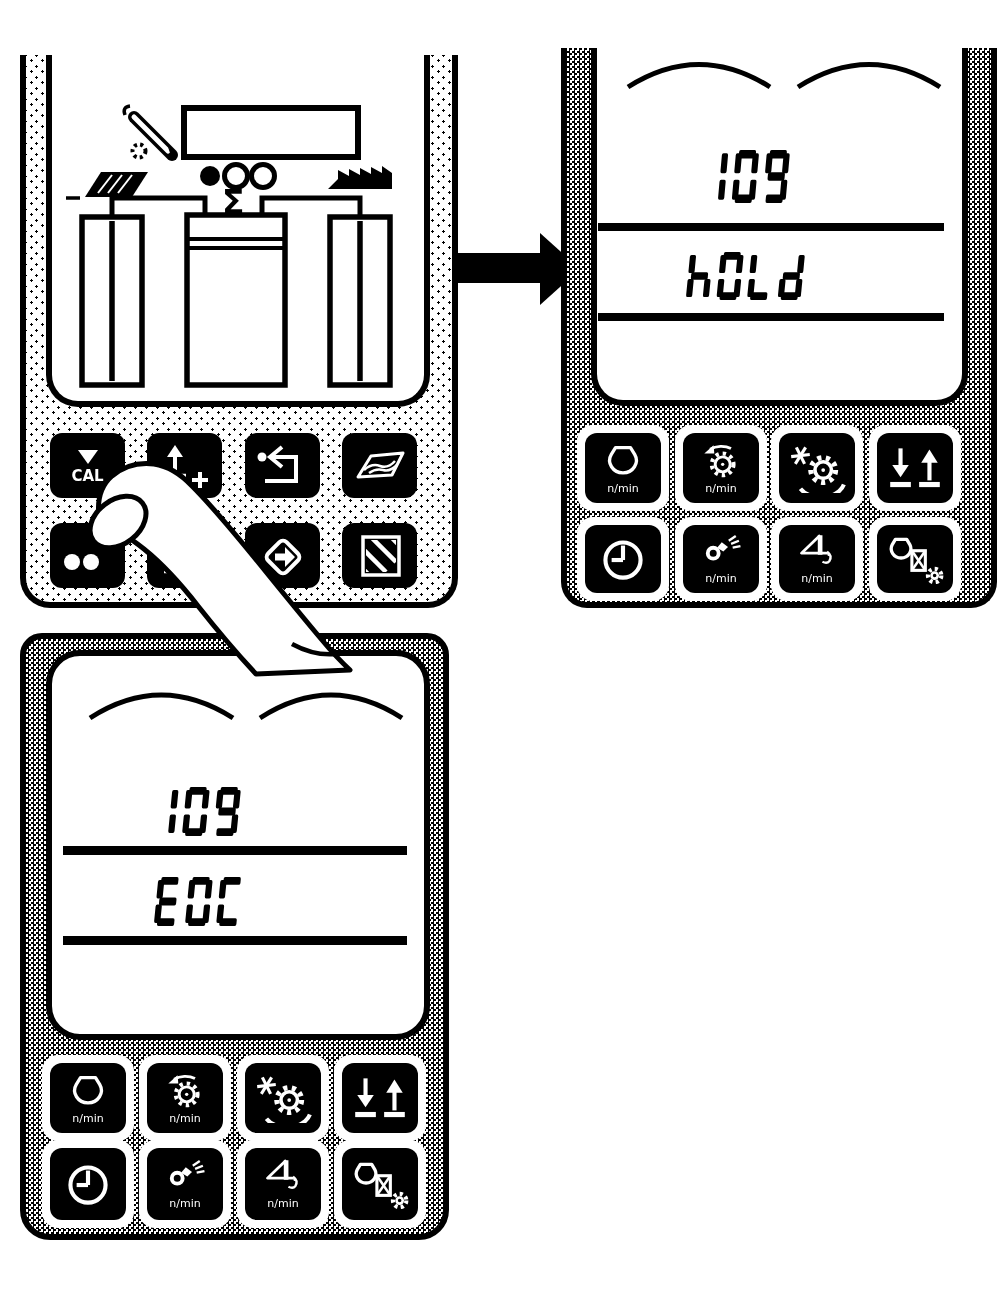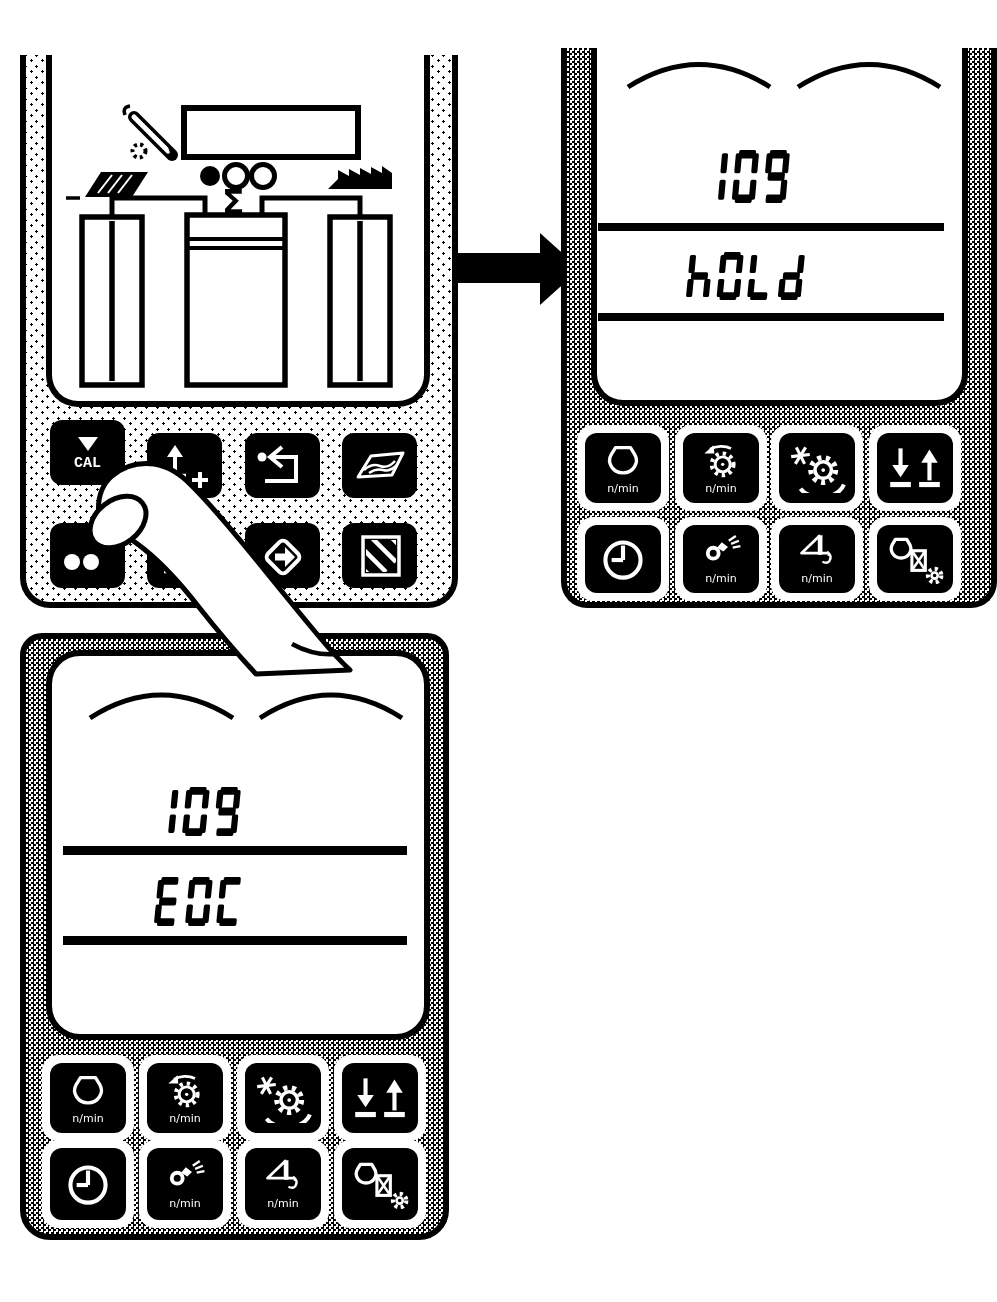--- a/index.html
+++ b/index.html
@@ -180,21 +180,21 @@
         <line x1="141" y1="184" x2="239" y2="184" stroke-width="4"></line>
         <line x1="141" y1="193" x2="239" y2="193" stroke-width="4"></line>
       </g>
       <g stroke-width="5.5">
         <rect x="284" y="162" width="60" height="168"></rect>
         <line x1="314" y1="166" x2="314" y2="326"></line>
       </g>
     </g>
   </svg>
 
-  <div class="a btn" style="left:50px;top:420px;width:75px;height:65px;font-family:Liberation Mono, monospace;">
+  <div class="a btn" style="left:50px;top:433px;width:75px;height:65px;">
     <svg width="44" height="20" viewBox="0 0 44 20">
       <polygon points="12,3 32,3 22,17" fill="#fff"></polygon>
       </svg>
     <div class="cal-label">CAL</div>
   </div>
   <div class="a btn" style="left:147px;top:433px;width:75px;height:65px;">
     <svg width="60" height="48">
         <use href="#s-up-plus"></use>
       </svg>
   </div>

